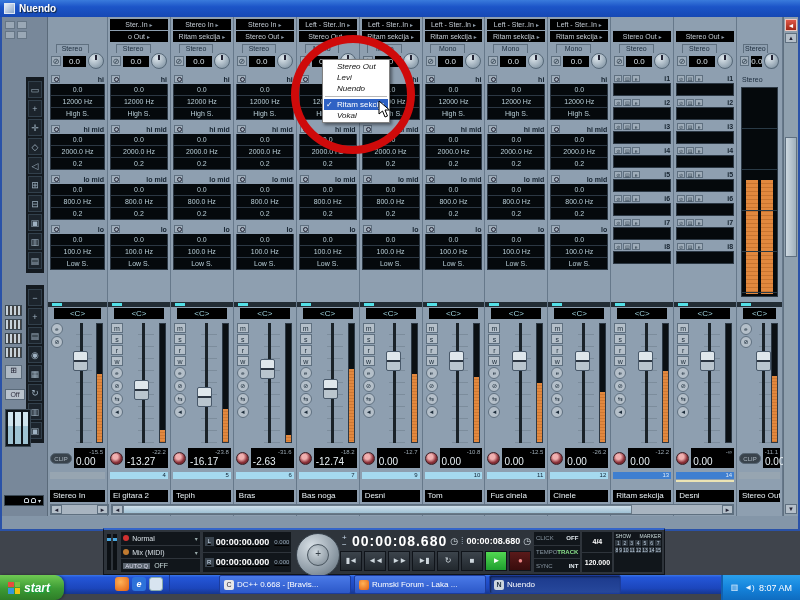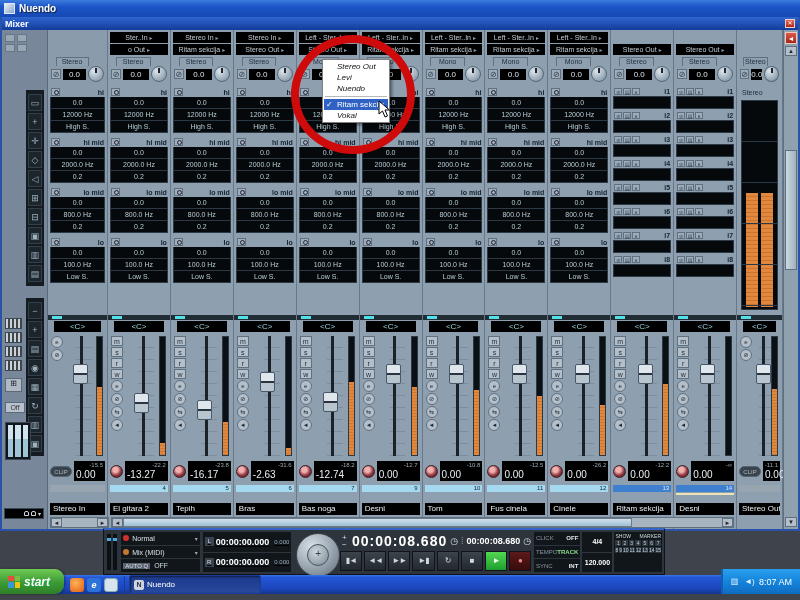--- a/index.html
+++ b/index.html
@@ -202,21 +202,21 @@
   .t-sig,.t-bpm { flex:1; background:#11161b; color:#fff; font-size:7px; font-weight:bold; display:flex;
     align-items:center; justify-content:center; }
   .t-markers { flex:1; background:#11161b; padding:1px; display:flex; flex-direction:column; gap:1px; }
   .mk-labels { display:flex; justify-content:space-between; }
   .mk-labels span { color:#cdd; font-size:5px; }
   .mkrow { display:flex; gap:1px; }
   .mkbtn { flex:1; background:#2e363e; color:#bcd; font-size:5px; text-align:center; line-height:6px; }
 
   
   #taskbar { position:absolute; left:0; top:575px; width:800px; height:19px;
-    background:linear-gradient(180deg,#3a76e8 0%,#2456d8 12%,#1c46bc 70%,#15368e 100%); display:flex; align-items:flex-end; z-index:30; }
+    background:linear-gradient(180deg,#3a76e8 0%,#2456d8 12%,#1c46bc 70%,#15368e 100%); display:flex; align-items:flex-start; z-index:30;gap:45px; }
   #start-btn { height:25px; padding:0 14px 0 8px; border-radius:0 9px 9px 0;
     background:linear-gradient(180deg,#6fca53 0%,#3c9a34 55%,#2e7e28 100%); display:flex; align-items:center; gap:4px;
     box-shadow:1px 0 3px rgba(0,0,0,.4); }
   #start-btn .flag { width:12px; height:12px; display:grid; grid-template-columns:1fr 1fr; gap:1px; }
   #start-btn .flag i:nth-child(1){background:#e84c3d;} #start-btn .flag i:nth-child(2){background:#7ac143;}
   #start-btn .flag i:nth-child(3){background:#3498db;} #start-btn .flag i:nth-child(4){background:#f1c40f;}
   #start-btn .slabel { color:#fff; font-weight:bold; font-style:italic; font-size:12px; text-shadow:1px 1px 1px #1a4; }
   .quick { display:flex; gap:3px; padding:0 6px; border-right:1px solid #1a3a9a; height:18px; align-items:center; }
   .qicon { width:14px; height:14px; border-radius:3px; font-size:9px; line-height:14px; text-align:center; color:#fff; }
   .qicon.fox { background:radial-gradient(circle at 40% 35%,#ffb257,#e05e10); }
@@ -239,24 +239,20 @@
 <body>
 
 <div id="screen">
 
   <div id="app-titlebar">
     <span class="ticon"></span>
     <span class="ttext">Nuendo</span>
   </div>
 
   <div id="mixer-window">
-    <div id="mixer-titlebar">
-      <span class="mtext">Mixer</span>
-      <span id="mixer-close">✕</span>
-    </div>
 
     <div id="mixer-body">
 
       <div id="common-panel">
         <div class="cp-pair">
             <span class="cp-sq"></span>
             <span class="cp-sq"></span>
           </div>
         <div class="cp-pair">
             <span class="cp-sq"></span>
@@ -1588,20 +1584,28 @@
           <i></i>
         </span>
       <span class="slabel">start</span>
     </div>
     <div class="quick">
       <span class="qicon fox"></span>
       <span class="qicon ie">e</span>
       <span class="qicon desk"></span>
     </div>
     <div id="tasks">
+        <div class="task">
+          <span class="ticn dc">C</span>
+          <span>DC++ 0.668 - [Bravis...</span>
+        </div>
+        <div class="task">
+          <span class="ticn fx"></span>
+          <span>Rumski Forum - Laka ...</span>
+        </div>
         <div class="task active">
           <span class="ticn nu">N</span>
           <span>Nuendo</span>
         </div>
       </div>
     <div id="tray">
       <span class="trayicon">▥</span>
       <span class="trayicon">◄)</span>
       <span id="clock">8:07 AM</span>
     </div>

